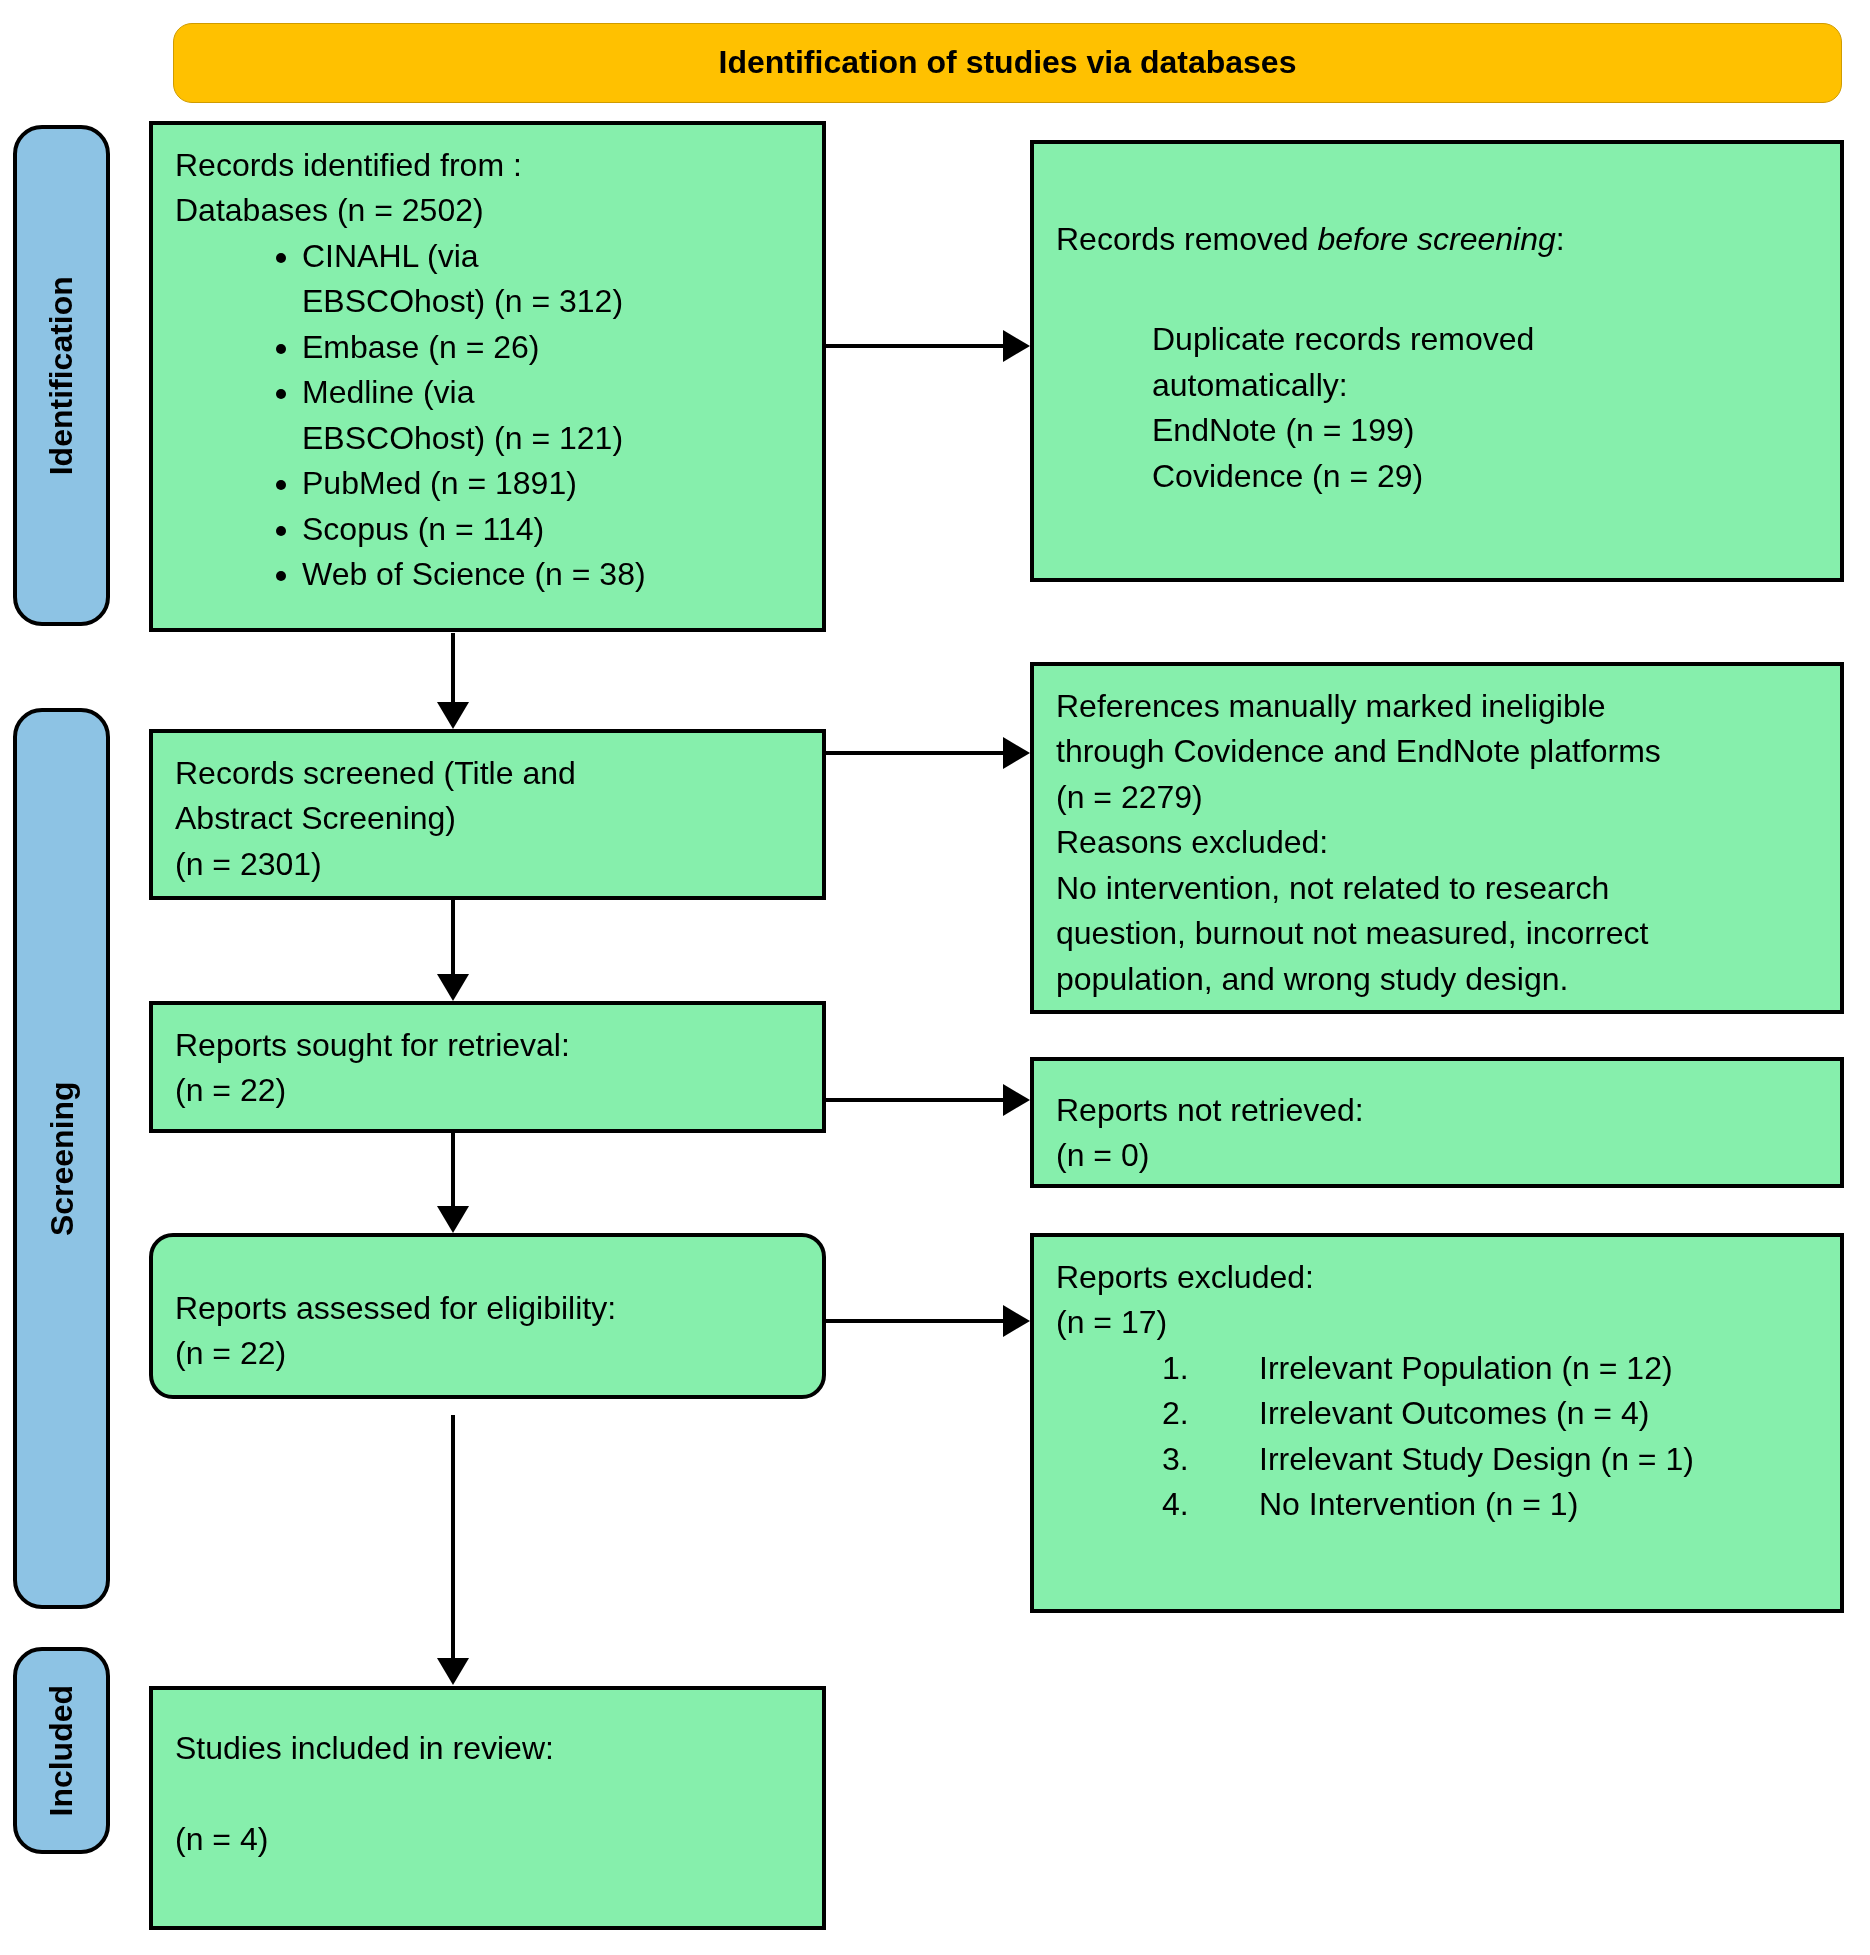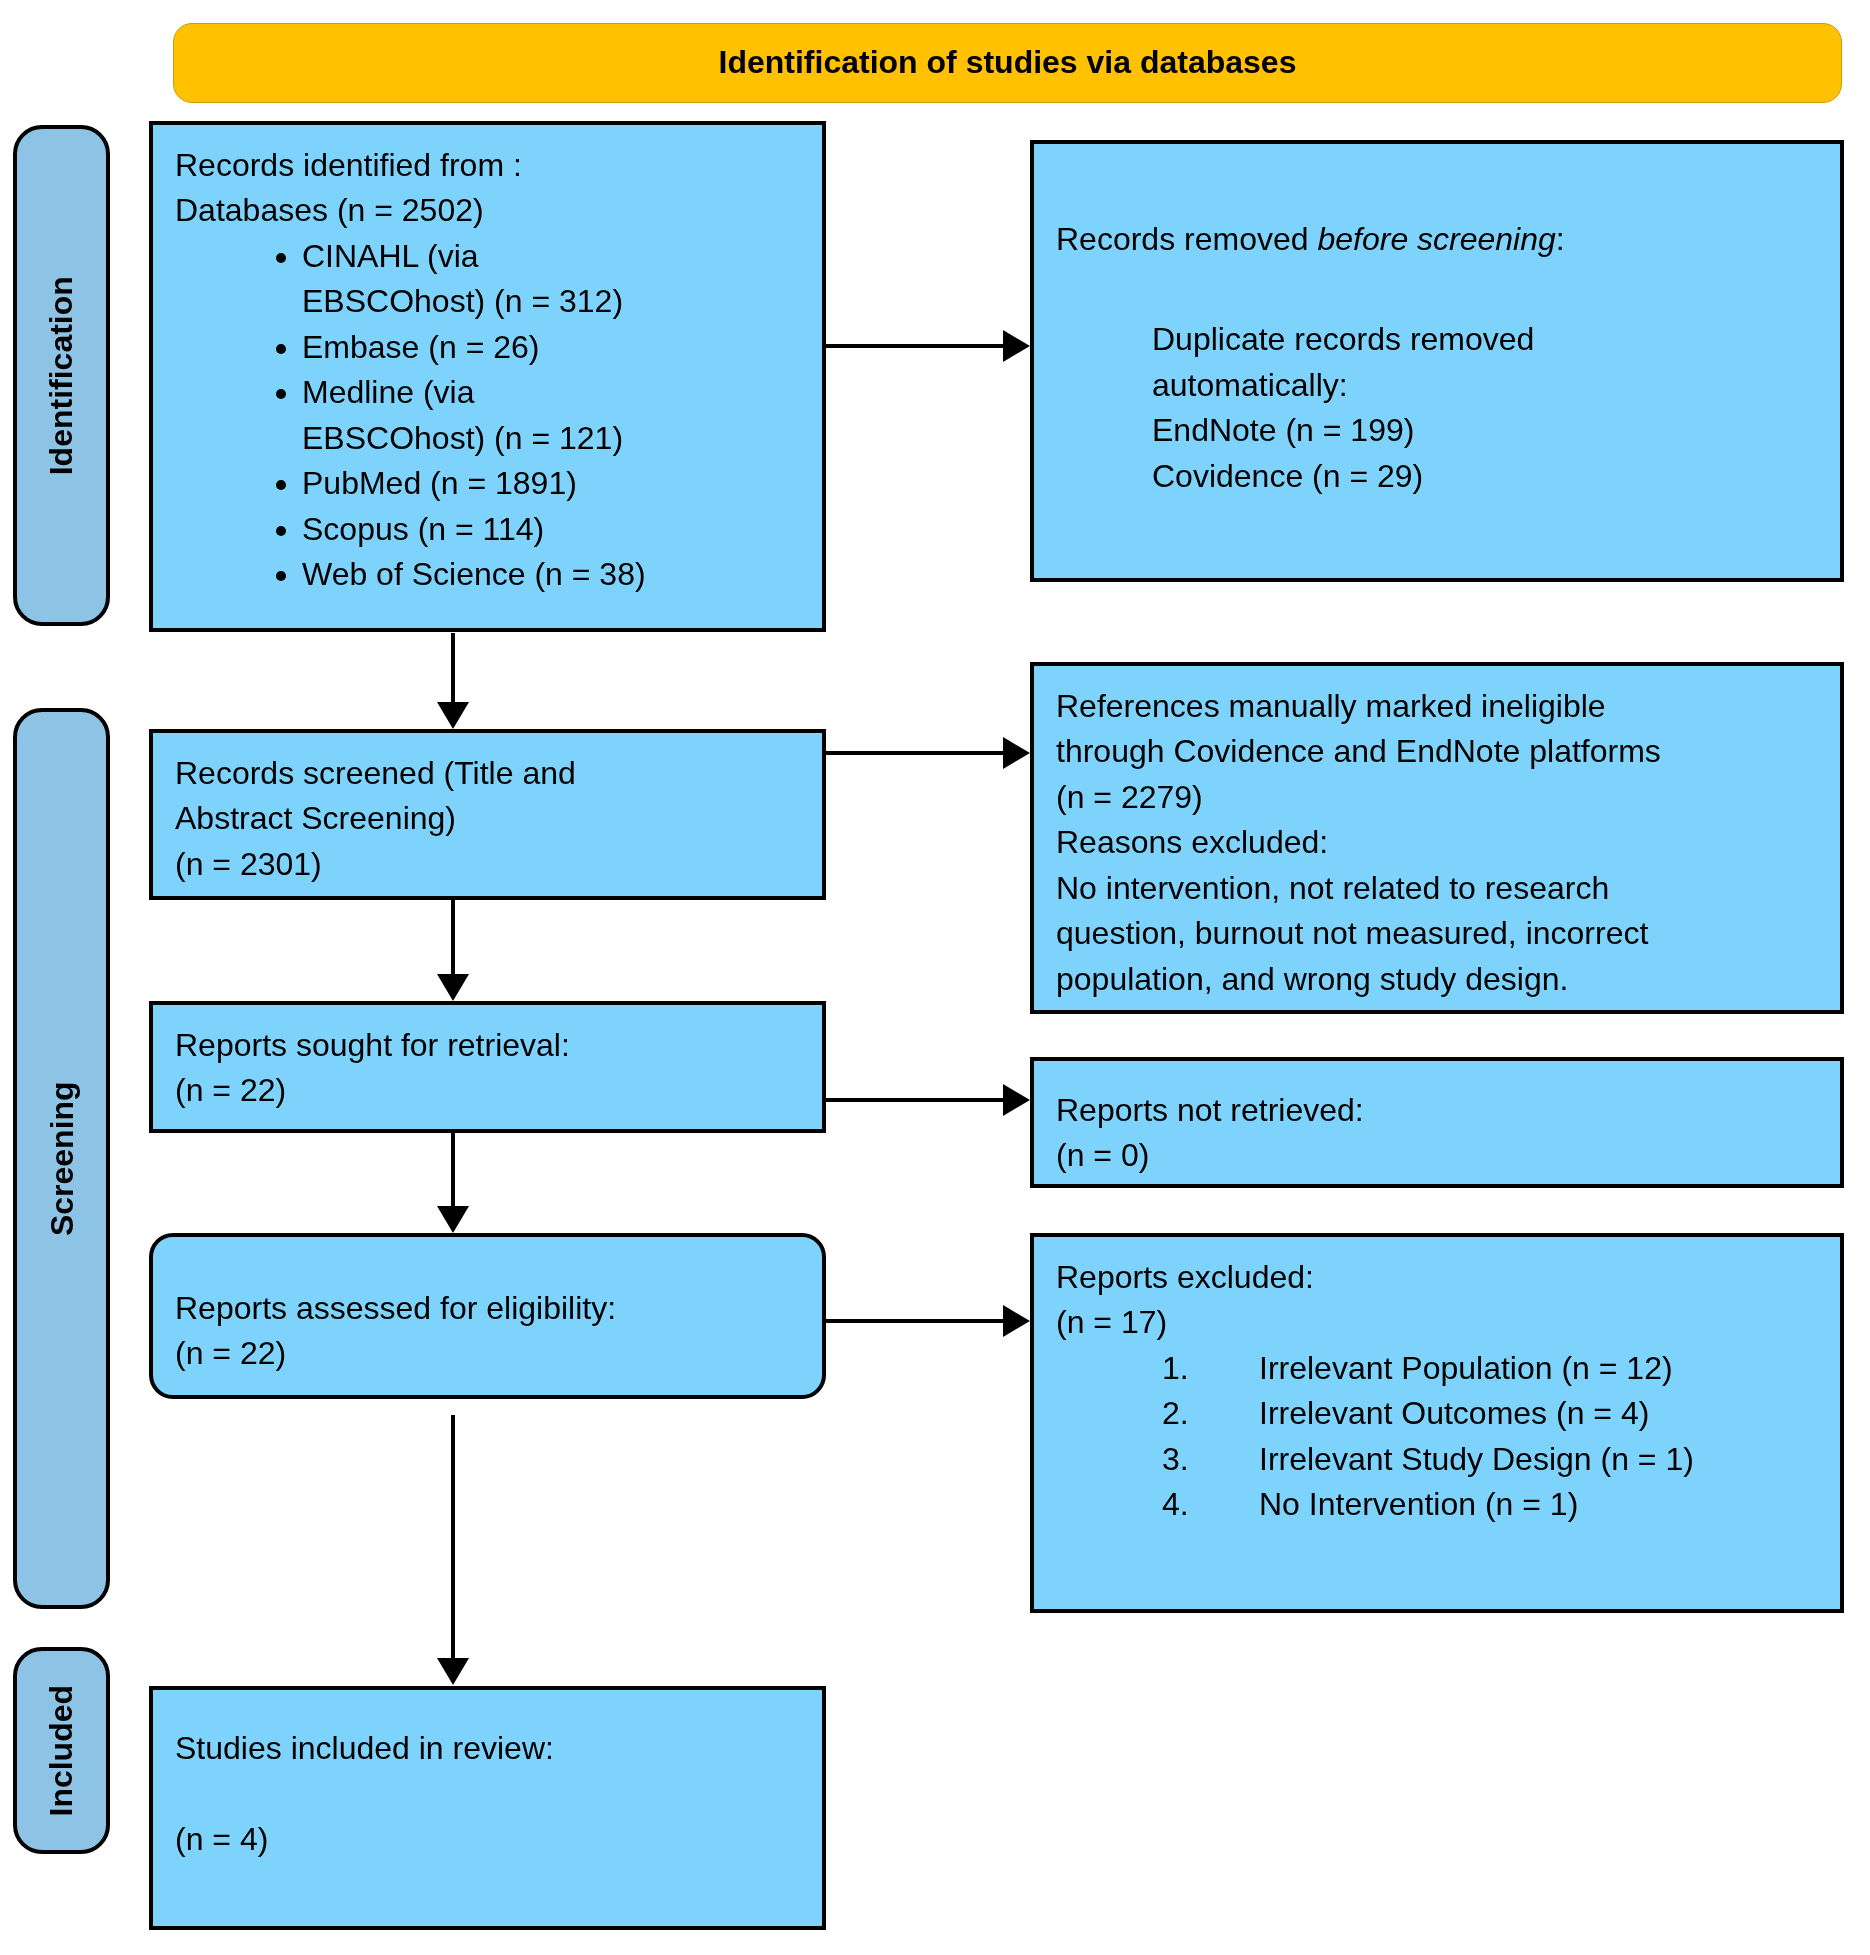--- a/index.html
+++ b/index.html
@@ -37,21 +37,21 @@
   .stage span{
     transform:rotate(-90deg);
     white-space:nowrap;
     font-weight:bold;
   }
   .stage-identification{top:125px;height:501px;}
   .stage-screening{top:708px;height:901px;}
   .stage-included{top:1647px;height:207px;}
   .pbox{
     position:absolute;
-    background:#7dd3fc;
+    background:#86efac;
     border:4.9px solid #000;
     box-sizing:border-box;
     padding:18px 22px;
   }
   .col-left{left:149px;width:677px;}
   .col-right{left:1030px;width:814px;}
   .box-identified{top:121px;height:511px;}
   .box-removed{top:140px;height:442px;padding-top:73px;}
   .box-screened{top:729px;height:171px;}
   .box-ineligible{top:662px;height:352px;}

